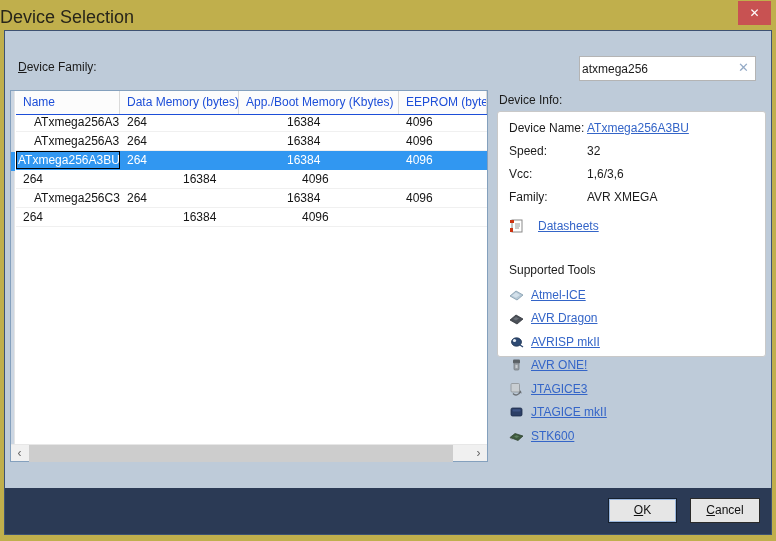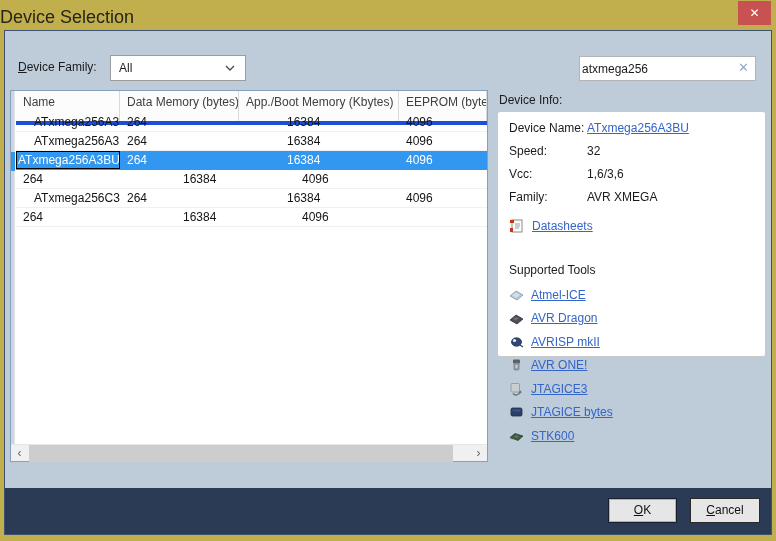--- a/index.html
+++ b/index.html
@@ -50,23 +50,23 @@
   .grid-panel {
     position:absolute; left:5px; top:59px; width:478px; height:372px;
     background:#fff; border:1px solid #84a0bd;
   }
   .rowhead-strip {
     position:absolute; left:0; top:0; bottom:17px; width:4px;
     background:#ccd6e2; border-right:1px solid #e4e4e4;
   }
   .strip-marker { position:absolute; left:0; width:4px; height:19px; top:61px; background:#3197f1; }
   .grid-header {
-    position:absolute; left:5px; right:0; top:0; height:34px;
-    background:#fcfcfc; border-bottom:4px solid #1d4ed8; display:flex;
-    font-size:12px; color:#404040;
+    position:absolute; left:5px; right:0; top:0; height:24px;
+    background:#fcfcfc; border-bottom:1px solid #1d4ed8; display:flex;
+    font-size:12px; color:#1d4ed8;
   }
   .hc { border-right:1px solid #dadada; padding:4px 0 0 7px; overflow:hidden; white-space:nowrap; }
   .c1 { width:104px; } .c2 { width:160px; } .c3 { width:119px; } .c4 { flex:1; }
   .grid-body { position:absolute; left:5px; right:0; top:22px; }
   .trow {
     display:flex; height:19px; font-size:12px; color:#141414;
     border-bottom:1px solid #f0f0f0; cursor:default;
   }
   .tc { padding:2px 0 0 7px; overflow:hidden; white-space:nowrap; }
   .tc.c1 { padding-left:18px; }
@@ -83,21 +83,21 @@
   
   .info-title { position:absolute; left:494px; top:62px; font-size:12px; color:#1b1b1b; }
   .info-box {
     position:absolute; left:492px; top:80px; width:269px; height:246px;
     background:#fff; border:1px solid #c9c9c9; border-radius:3px;
     padding:9px 0 0 11px; font-size:12px; color:#1b1b1b;
   }
   .field-row { display:flex; height:23px; align-items:flex-start; }
   .field-label { width:78px; }
   .link { color:#3465c8; text-decoration:underline; cursor:pointer; }
-  .datasheets-row { display:flex; align-items:center; gap:8px; height:22px; margin-top:2px; }
+  .datasheets-row { display:flex; align-items:center; gap:14px; height:22px; margin-top:2px; }
   .tools-title { margin-top:26px; }
   .tools-list { margin-top:6px; }
   .tool-item { display:flex; align-items:center; gap:7px; height:23.5px; }
   .ticon { width:15px; height:14px; flex:0 0 15px; }
   
   .footer { position:absolute; left:0; right:0; bottom:0; height:46px; background:#2b3a55; }
   .btn {
     position:absolute; top:10px; height:25px; background:#e6e6e6;
     border:1px solid #2a2a2a; font-size:12px; color:#111; text-align:center;
     line-height:23px; cursor:pointer; font-family:"Liberation Sans",sans-serif;
@@ -113,26 +113,20 @@
   <div class="titlebar">
     <div class="title-text">Device Selection</div>
     <div class="close-btn">
       <span>✕</span>
     </div>
   </div>
 
   <div class="client">
 
     <div class="family-label"><span class="u">D</span><span>evice Family:</span></div>
-    <div class="family-select">
-      <span>All</span>
-      <svg class="family-chevron" width="10" height="7" viewBox="0 0 10 7">
-          <polyline points="1,1 5,5 9,1" fill="none" stroke="#4a4a4a" stroke-width="1.3"></polyline>
-        </svg>
-    </div>
 
     <div class="search-box">
       <input class="search-input" type="text" value="atxmega256" style="">
       <span class="search-clear">✕</span>
     </div>
 
     <div class="grid-panel">
       <div class="rowhead-strip"></div>
       <div class="strip-marker"></div>
 
@@ -260,21 +254,21 @@
             <path d="M 4 11.5 A 4 4 0 0 0 11 10" fill="none" stroke="#6b7075" stroke-width="1.3"></path>
             <polygon points="11.8,8.2 12.6,11.4 9.6,10.6" fill="#6b7075"></polygon>
           </svg>
           <a class="link">JTAGICE3</a>
         </div>
         <div class="tool-item">
           <svg class="ticon" viewBox="0 0 15 14">
             <rect x="2" y="3" width="11" height="8" rx="1.5" fill="#2c3f66" stroke="#1d2c49" stroke-width="0.8"></rect>
             <rect x="3.5" y="4.2" width="8" height="2.4" rx="1" fill="#3d5383"></rect>
           </svg>
-          <a class="link">JTAGICE bytes</a>
+          <a class="link">JTAGICE mkII</a>
         </div>
         <div class="tool-item">
           <svg class="ticon" viewBox="0 0 15 14">
             <polygon points="1,8.5 6,4.5 14,7 9,11.5" fill="#3f5a3f" stroke="#2a3e2a" stroke-width="0.7"></polygon>
             <polygon points="5,7.8 7.2,6.2 10,7.2 7.8,8.9" fill="#5d7e5d"></polygon>
             <line x1="1" y1="8.5" x2="3" y2="10.5" stroke="#7b7b7b" stroke-width="1"></line>
           </svg>
           <a class="link">STK600</a>
         </div>
       </div>

